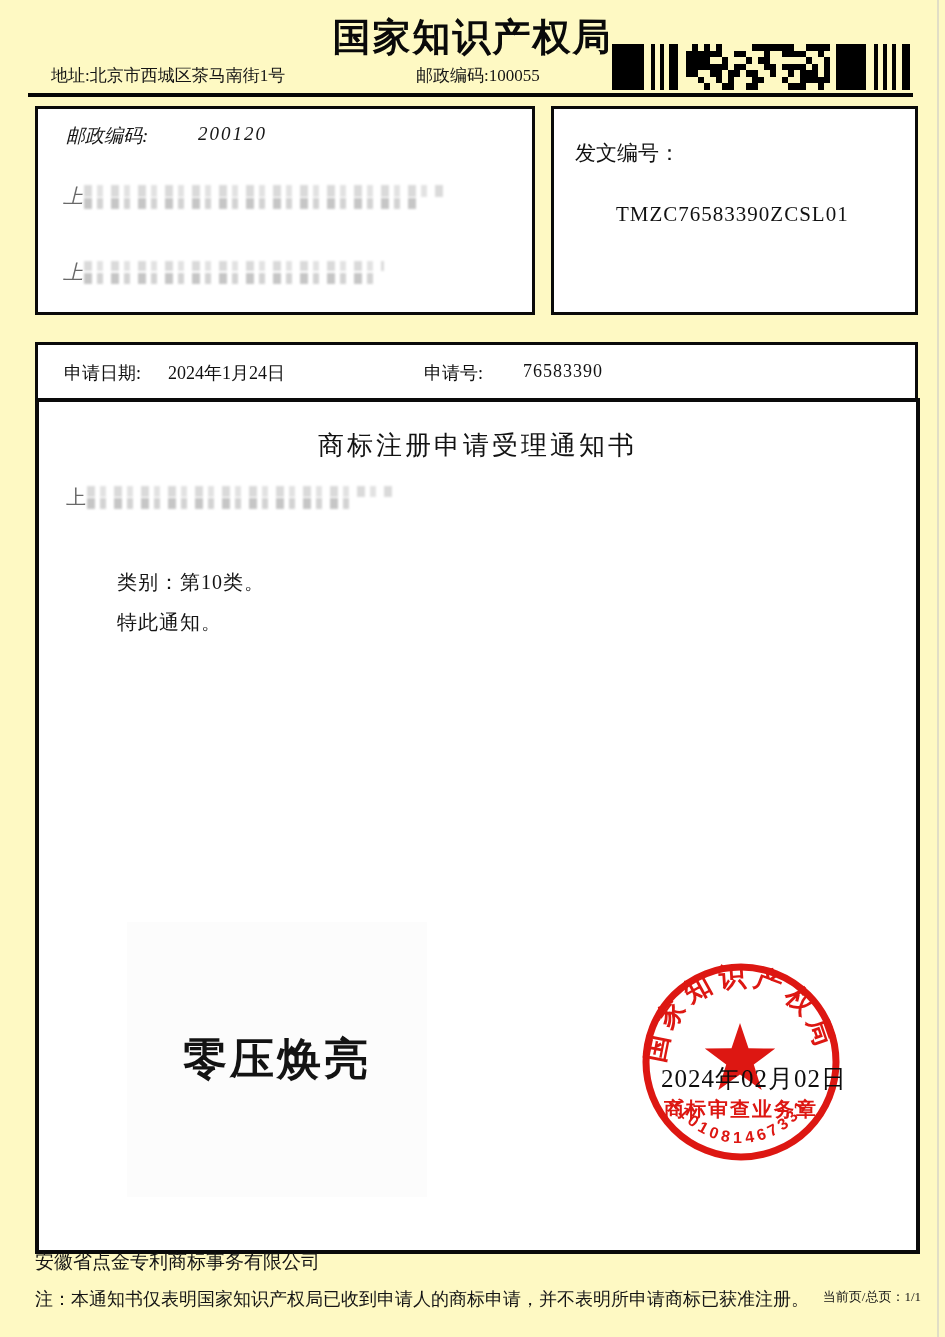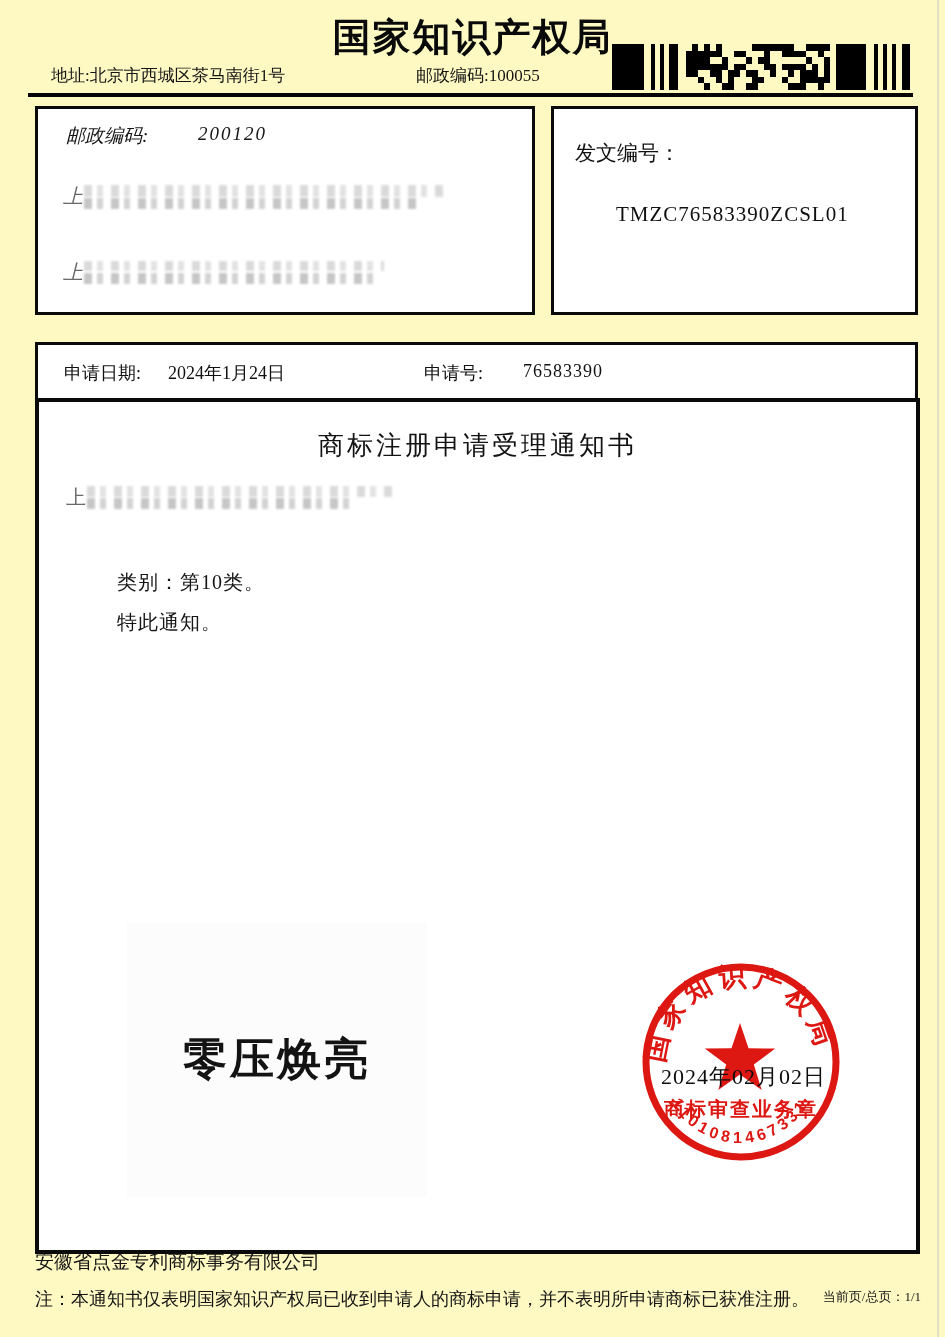--- a/index.html
+++ b/index.html
@@ -35,21 +35,21 @@
   .smudge.light{opacity:.32;}
   
   .notice-title{left:0;top:26px;width:877px;text-align:center;font-size:26px;letter-spacing:3px;color:#131313;}
   .body-line{font-size:20px;color:#151515;letter-spacing:1px;}
   .trademark-area{left:88px;top:520px;width:300px;height:275px;background:#fcfcfc;
     display:flex;align-items:center;justify-content:center;}
   .trademark-text{font-family:Liberation Mono, monospace;font-size:44px;font-weight:bold;
     color:#131313;letter-spacing:3px;white-space:nowrap;}
   
   .seal-svg{left:630px;top:952px;width:222px;height:222px;}
-  .seal-date{left:661px;top:1062px;font-size:22px;letter-spacing:1px;color:#0d0d0d;z-index:5;white-space:nowrap;}
+  .seal-date{left:661px;top:1062px;font-size:25px;letter-spacing:1px;color:#0d0d0d;z-index:5;white-space:nowrap;}
   
   .agency{left:35px;top:1249px;font-size:19px;color:#141414;}
   .note-row{left:35px;top:1287px;font-size:18px;color:#151515;}
   .page-ind{top:1288px;right:24px;font-size:13px;color:#151515;}
   .scan-edge{left:937px;top:0;width:2px;height:1337px;background:#c9c9c9;opacity:.55;}
 </style>
 </head>
 <body>
 
 <div id="page">

